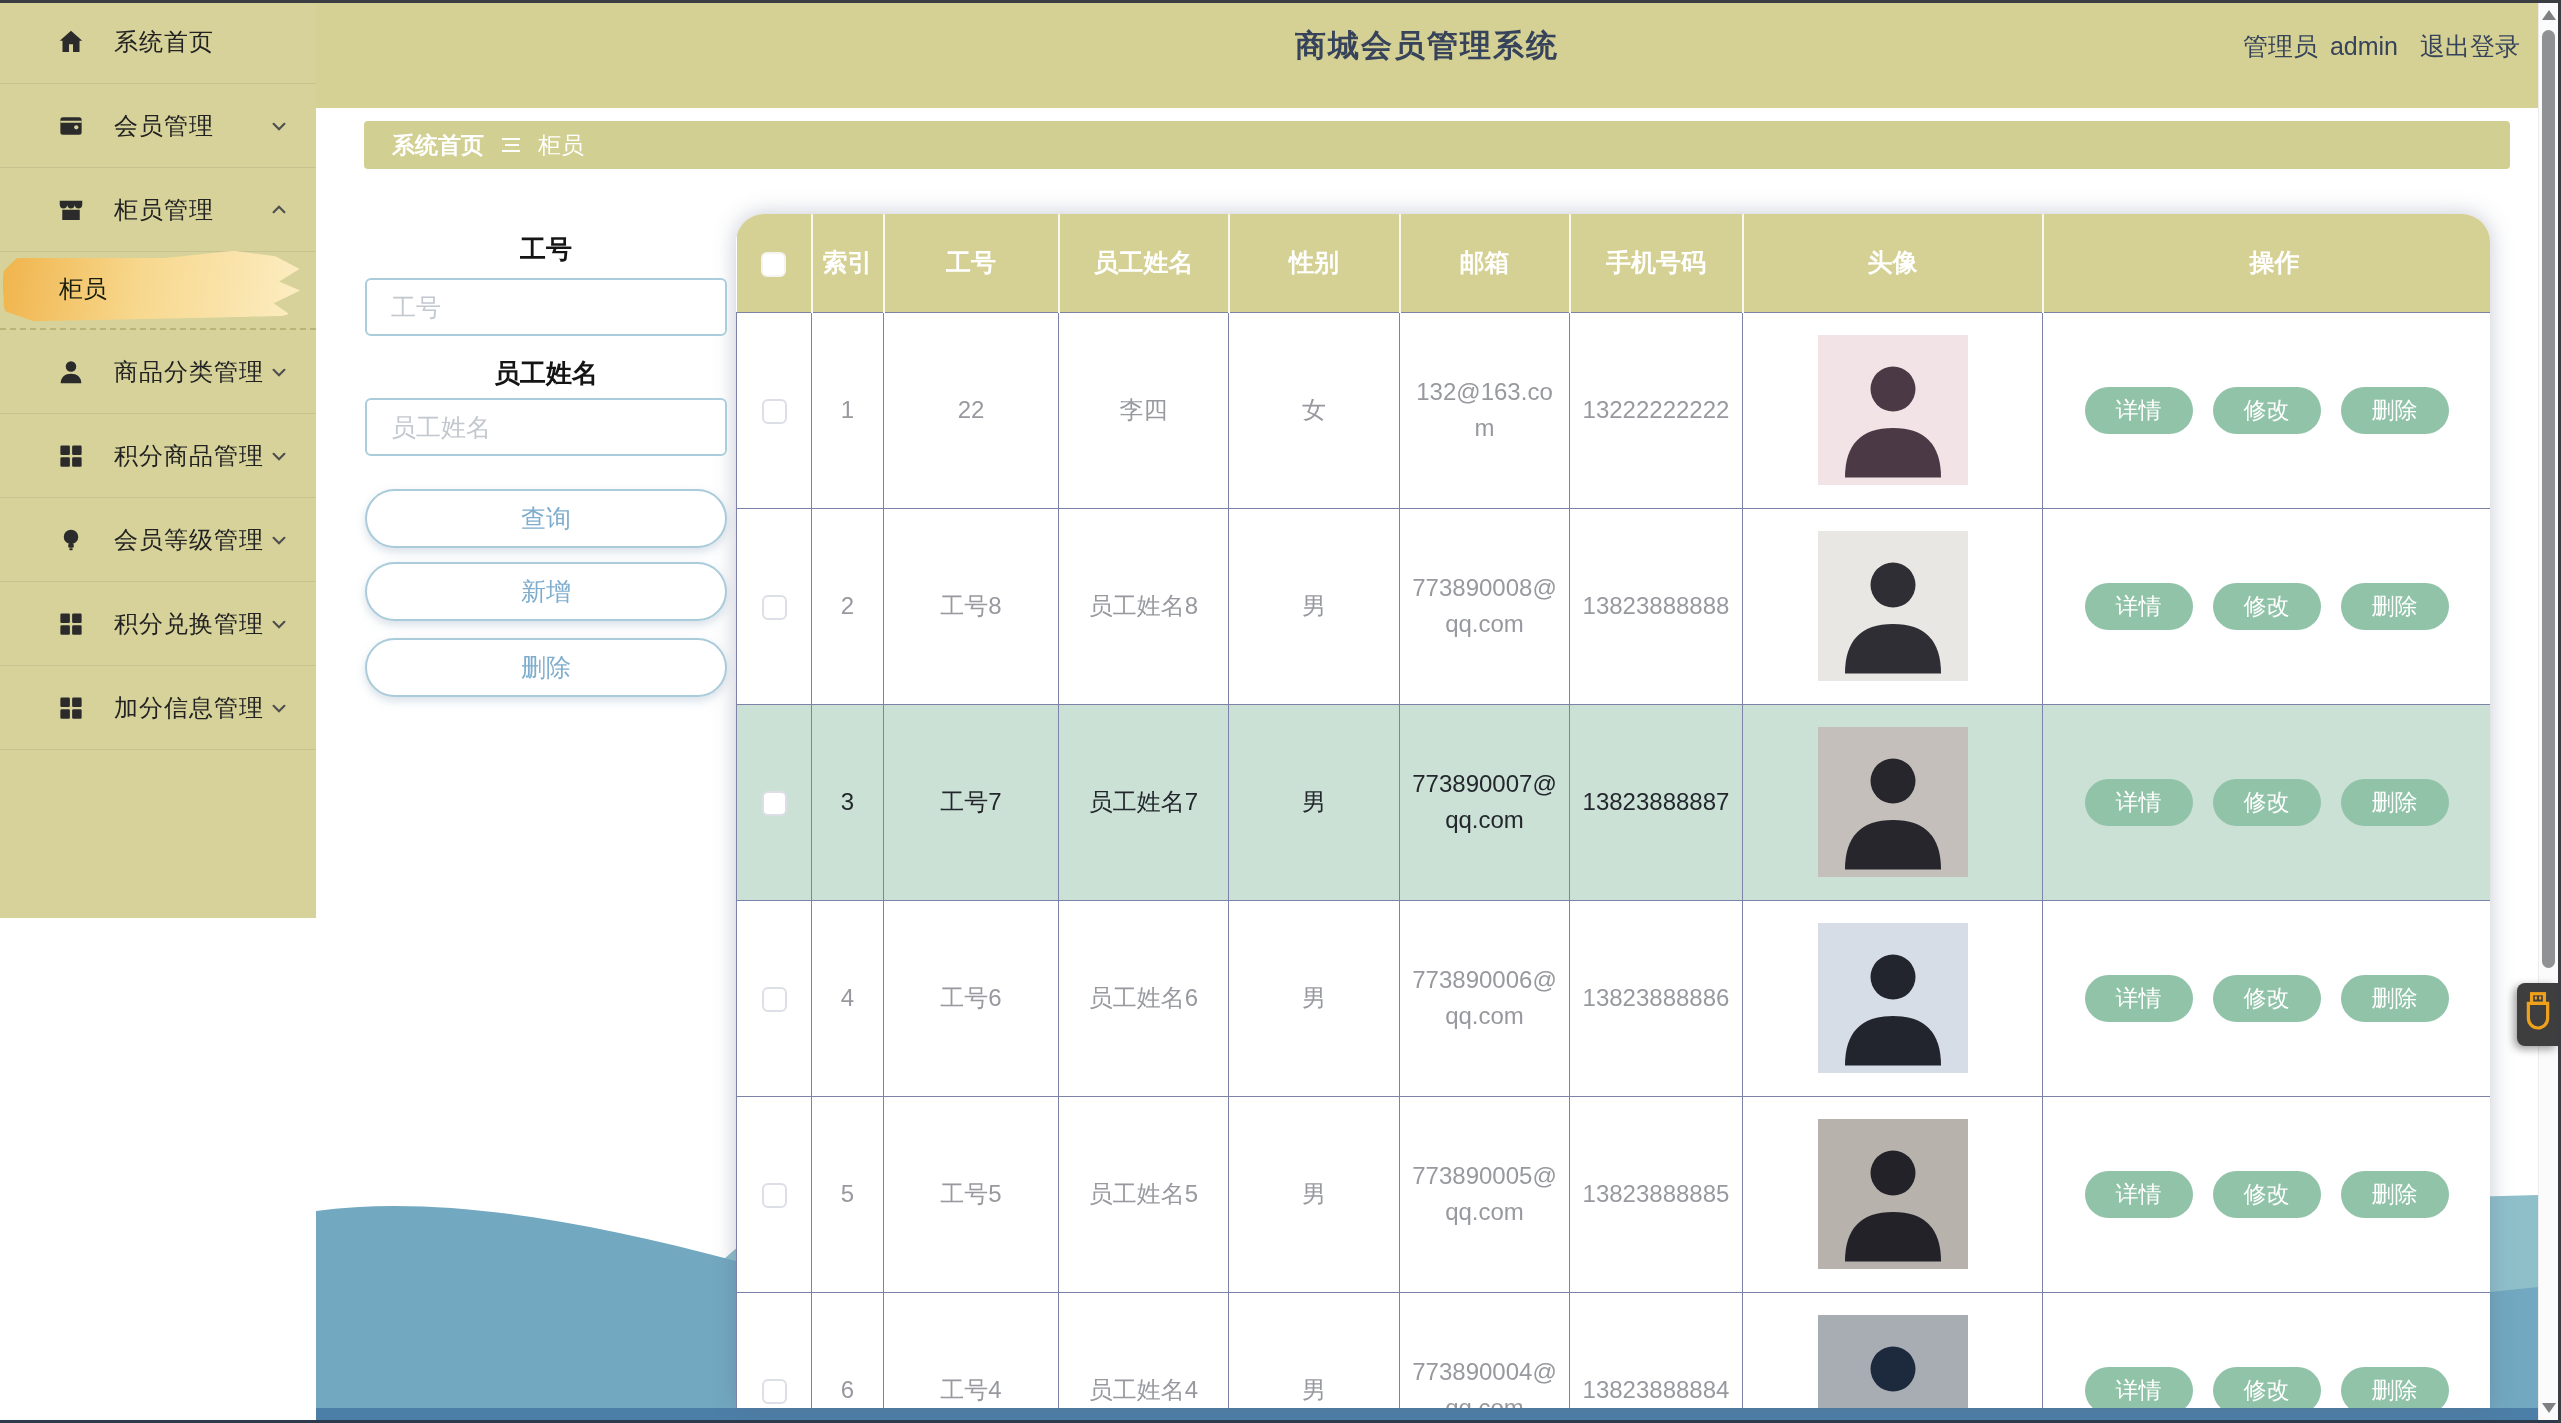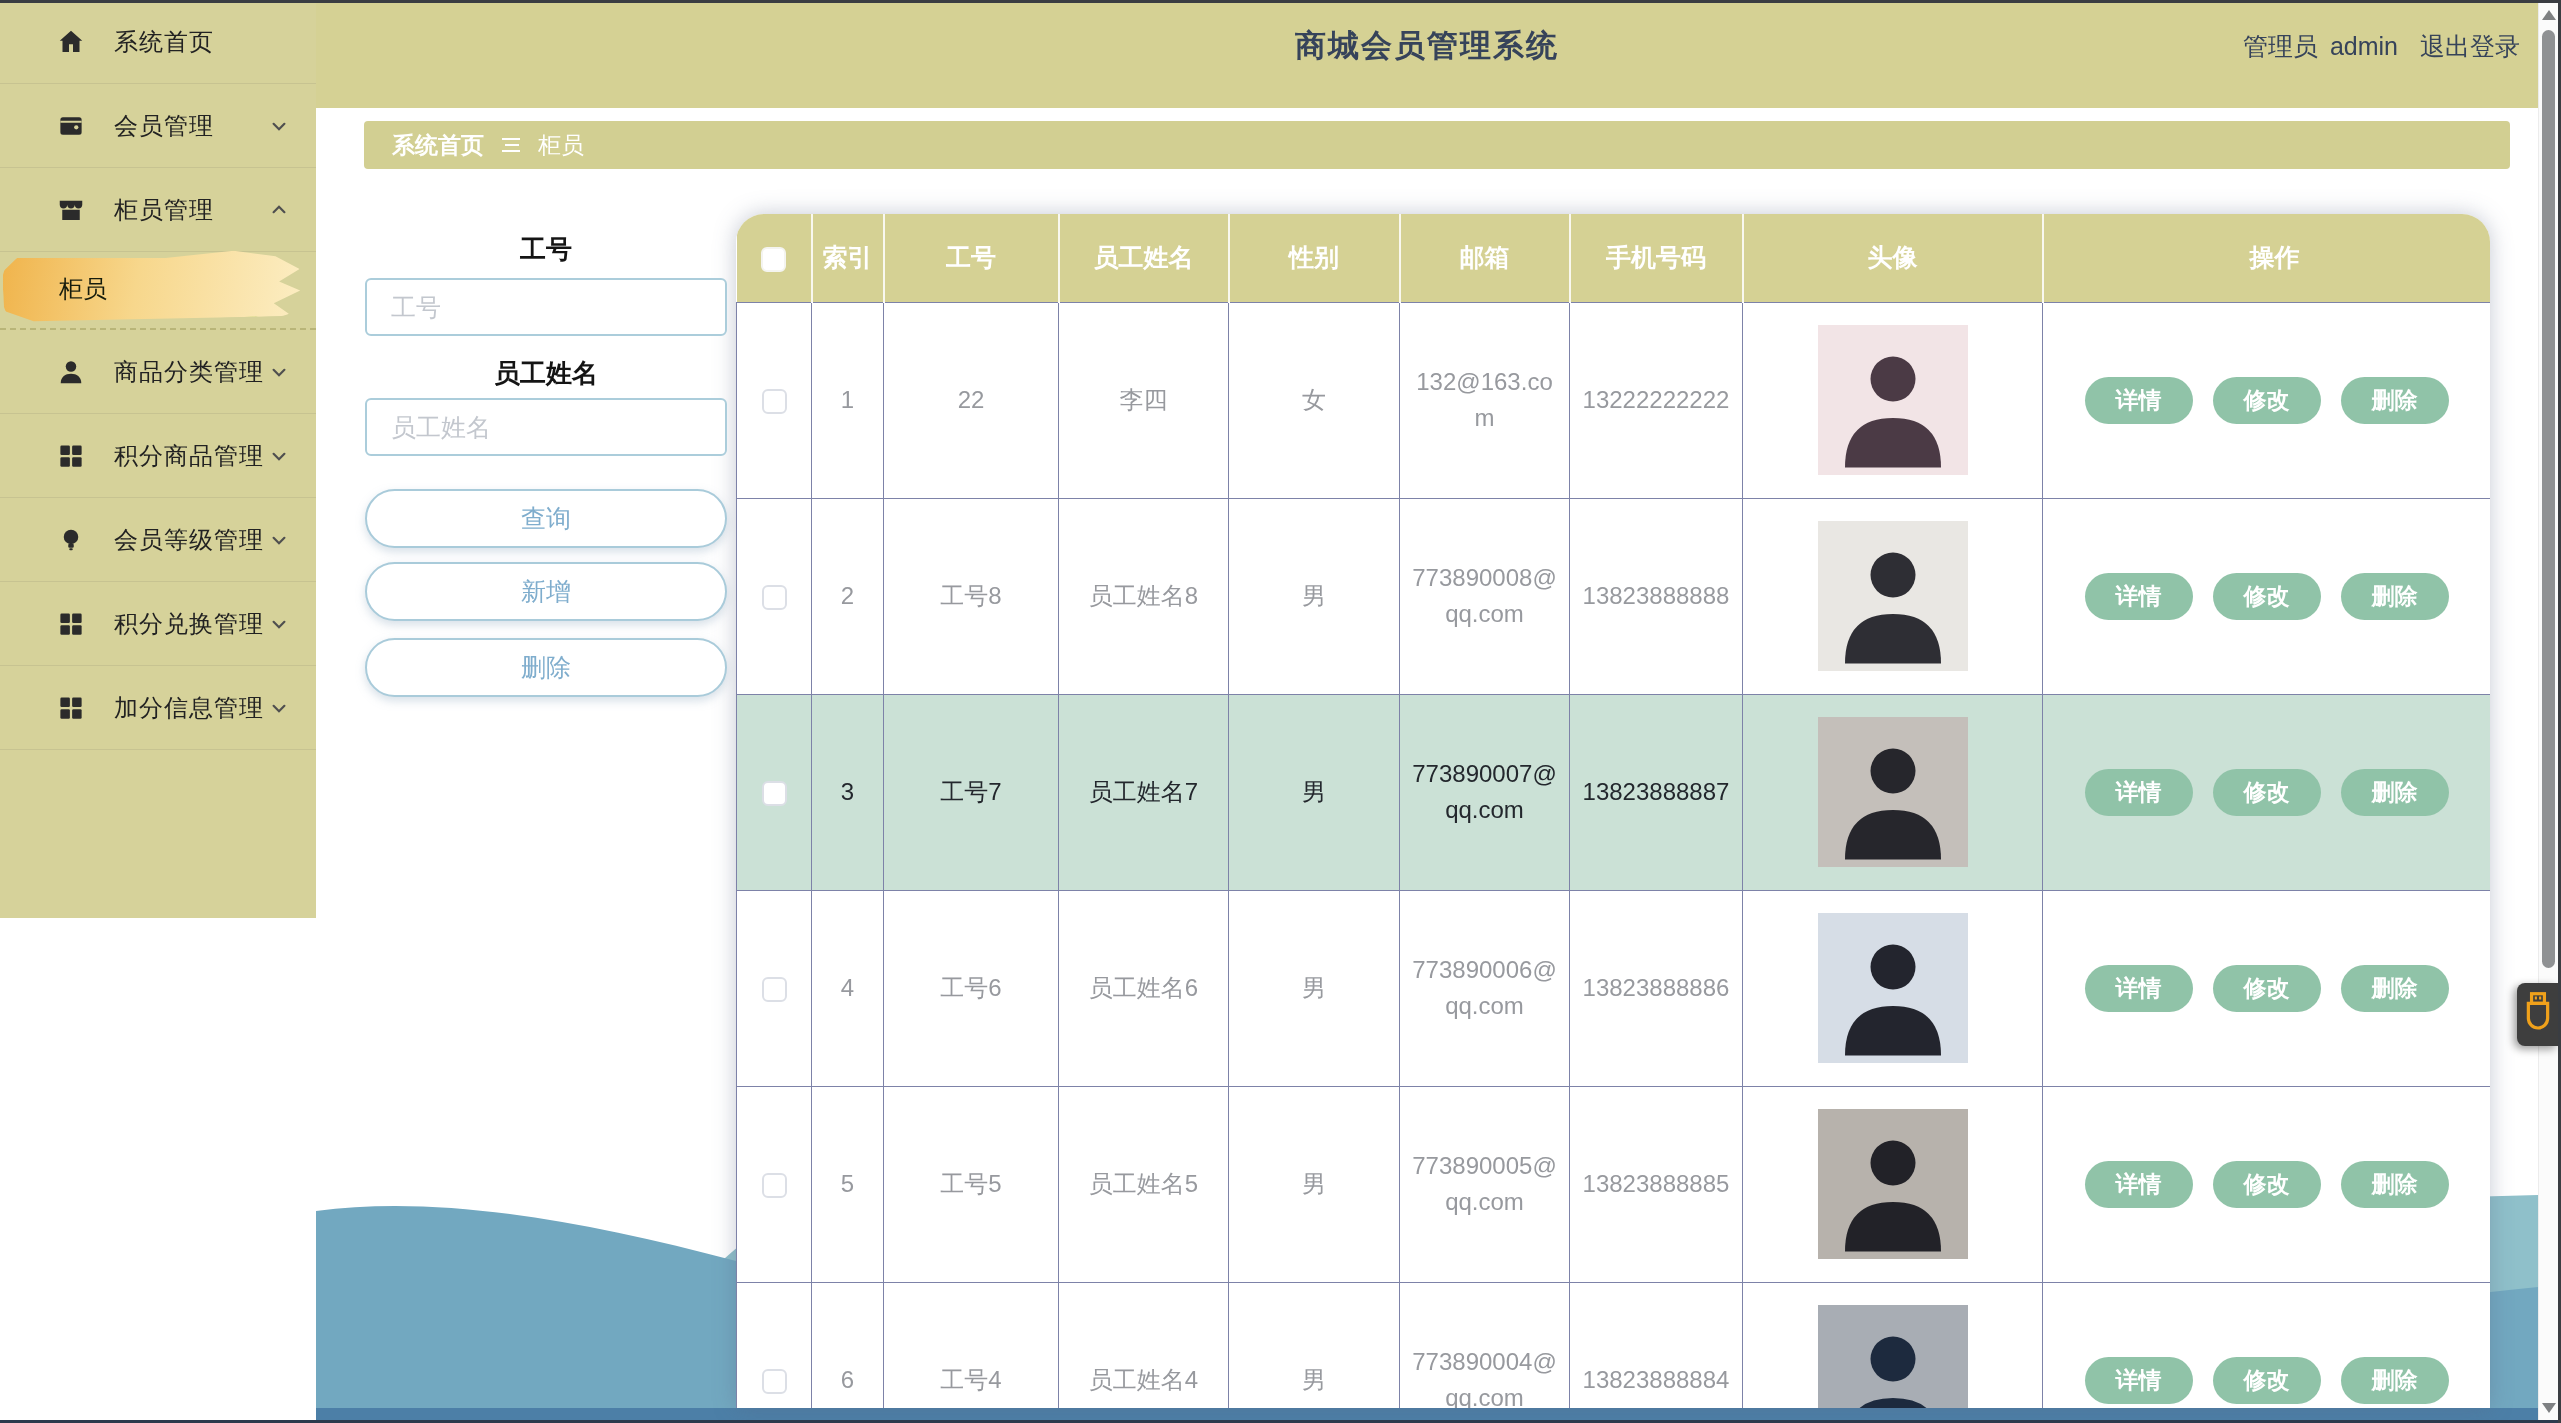--- a/index.html
+++ b/index.html
@@ -84,40 +84,40 @@
   }
 
   
   .table-card {
     position:absolute; left:420px; top:214px; width:1754px; height:1194px;
     background:#fff; border-radius:28px 28px 0 0; overflow:hidden; z-index:3;
     box-shadow:0 0 22px rgba(90,100,130,.35);
   }
   table { width:100%; border-collapse:collapse; table-layout:fixed; }
   thead th {
-    height:88px; background:#d5d194; color:#fff; font-size:25px; font-weight:bold;
+    height:98px; background:#d5d194; color:#fff; font-size:25px; font-weight:bold;
     border-right:2px solid rgba(255,255,255,.85); border-bottom:1px solid #7d82a8;
   }
   thead th:last-child { border-right:none;padding-left:15px; }
   tbody td {
     height:196px; border:1px solid #7d82a8; text-align:center; vertical-align:middle;
     font-size:24px; color:#97999e; padding:0 10px; word-break:break-all; line-height:1.5;
   }
   tbody tr.hl td { background:#cbe1d6; color:#23272d; }
   .cb {
     display:inline-block; width:25px; height:25px; background:#fff;
     border:2px solid #dcdfe6; border-radius:6px; vertical-align:middle; cursor:pointer;
   }
   .cb-h { border-color:#f4f4f0; }
   .avatar { width:150px; height:150px; margin:0 auto; overflow:hidden; display:block; }
   .avatar svg { width:100%; height:100%; display:block; }
   .act-btn {
     display:inline-block; width:108px; height:47px; line-height:45px;
     border:none; border-radius:24px; background:#90c3a8; color:#fff;
-    font-size:23px; margin:0 10px; cursor:pointer; font-family:inherit;font-weight:bold;
+    font-size:23px; margin:0 10px; cursor:pointer; font-family:inherit;
   }
 
   
   .wave { position:absolute; left:0; bottom:15px; width:2222px; height:215px; z-index:1; }
   .bottom-band { position:absolute; left:0; bottom:3px; width:2222px; height:12px; background:#4c7fa7; z-index:2; }
 
   
   .scrollbar { position:absolute; right:3px; top:3px; width:20px; height:1417px; background:#fbfbfb; border-left:1px solid #ececec; z-index:30; }
   .sb-thumb { position:absolute; left:3px; top:27px; width:13px; height:938px; background:#8f9193; border-radius:7px; }
   .sb-up, .sb-down { position:absolute; left:3px; width:0; height:0; border-left:7px solid transparent; border-right:7px solid transparent; }

